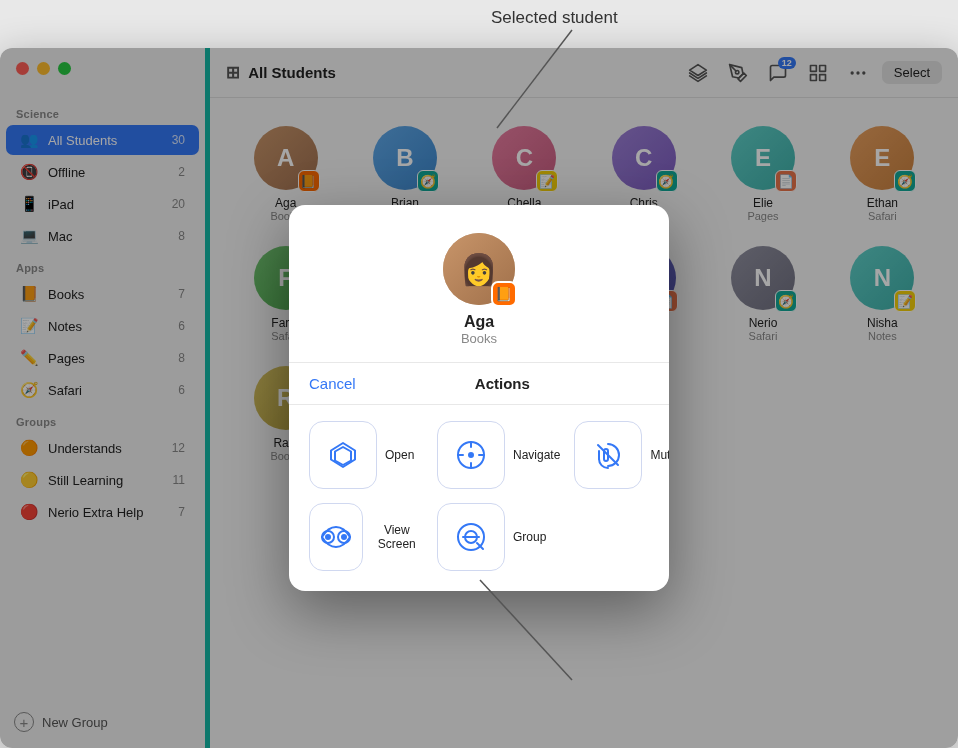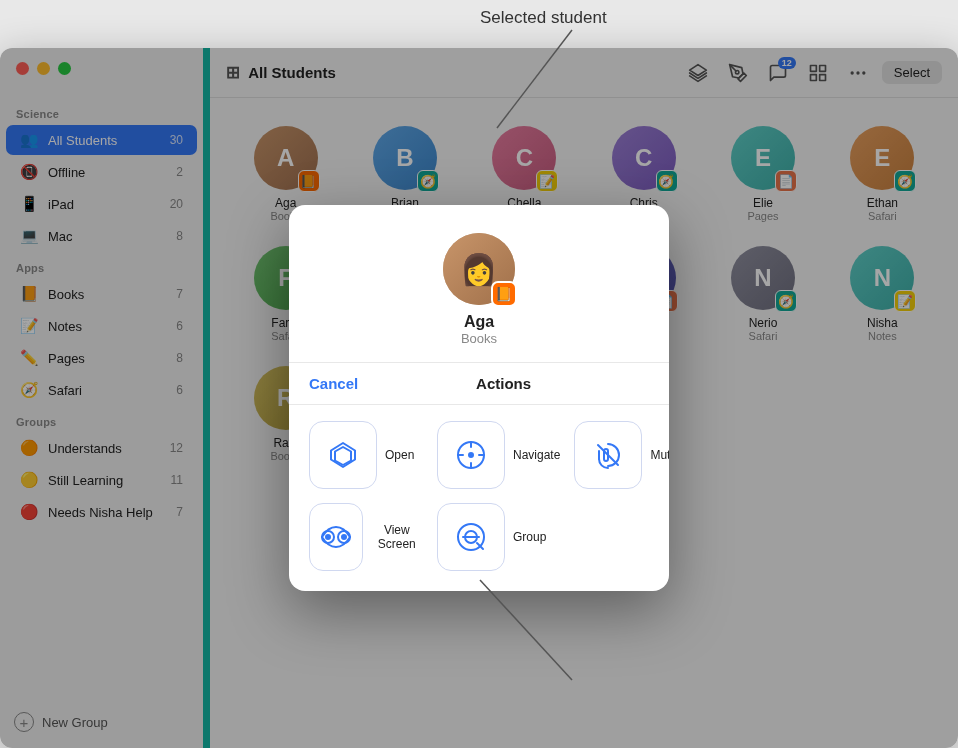--- a/index.html
+++ b/index.html
@@ -50,21 +50,21 @@
     }
     .tl-red { background: #ff5f57; }
     .tl-yellow { background: #ffbd2e; }
     .tl-green { background: #28ca42; }
 
     
     .sidebar {
       width: 210px;
       min-width: 210px;
       background: #f0f0f0;
-      border-right: 7px solid #14b8a6;
+      border-right: 5px solid #14b8a6;
       padding-top: 50px;
       display: flex;
       flex-direction: column;
       overflow-y: auto;
     }
 
     .sidebar-section-header {
       font-size: 11px;
       font-weight: 600;
       color: #888;
@@ -356,21 +356,21 @@
       border-top: 1px solid #e8e8e8;
       border-bottom: 1px solid #e8e8e8;
       padding: 12px 20px;
       position: relative;
     }
 
     .modal-cancel {
       font-size: 15px;
       color: #3478f6;
       cursor: pointer;
-      font-weight: 700;
+      font-weight: 400;
     }
 
     .modal-actions-title {
       flex: 1;
       text-align: center;
       font-size: 15px;
       font-weight: 600;
       color: #222;
     }
 
@@ -427,21 +427,21 @@
     .bg-red { background: linear-gradient(135deg, #e87070, #c85050); }
     .bg-gray { background: linear-gradient(135deg, #9090a0, #707080); }
     .bg-yellow { background: linear-gradient(135deg, #d4c060, #b4a040); }
     .bg-indigo { background: linear-gradient(135deg, #7070c8, #5050a8); }
     .bg-light-brown { background: linear-gradient(135deg, #d4a870, #b48850); }
 
   </style>
 </head>
 <body>
 
-<div class="annotation" style="top: 8px; left: 480px;">Selected student</div>
+<div class="annotation" style="top: 8px; left: 491px;">Selected student</div>
 
 <svg style="position:absolute;top:0;left:0;width:958px;height:748px;pointer-events:none;z-index:200;">
   <line x1="572" y1="30" x2="497" y2="128" stroke="#555" stroke-width="1.5"></line>
   <line x1="572" y1="680" x2="480" y2="580" stroke="#555" stroke-width="1.5"></line>
 </svg>
 
 <div class="annotation" style="bottom: 10px; left: 420px;">Actions</div>
 
 <div class="window">
 
@@ -513,21 +513,21 @@
     </div>
 
     <div class="sidebar-item">
       <div class="item-icon">🟡</div>
       <span class="item-label">Still Learning</span>
       <span class="item-count">11</span>
     </div>
 
     <div class="sidebar-item">
       <div class="item-icon">🔴</div>
-      <span class="item-label">Needs Nisha Help</span>
+      <span class="item-label">Nerio Extra Help</span>
       <span class="item-count">7</span>
     </div>
 
     <div style="flex:1"></div>
 
     <div class="new-group-btn">
       <div class="plus-circle">+</div>
       <span>New Group</span>
     </div>
   </div>

